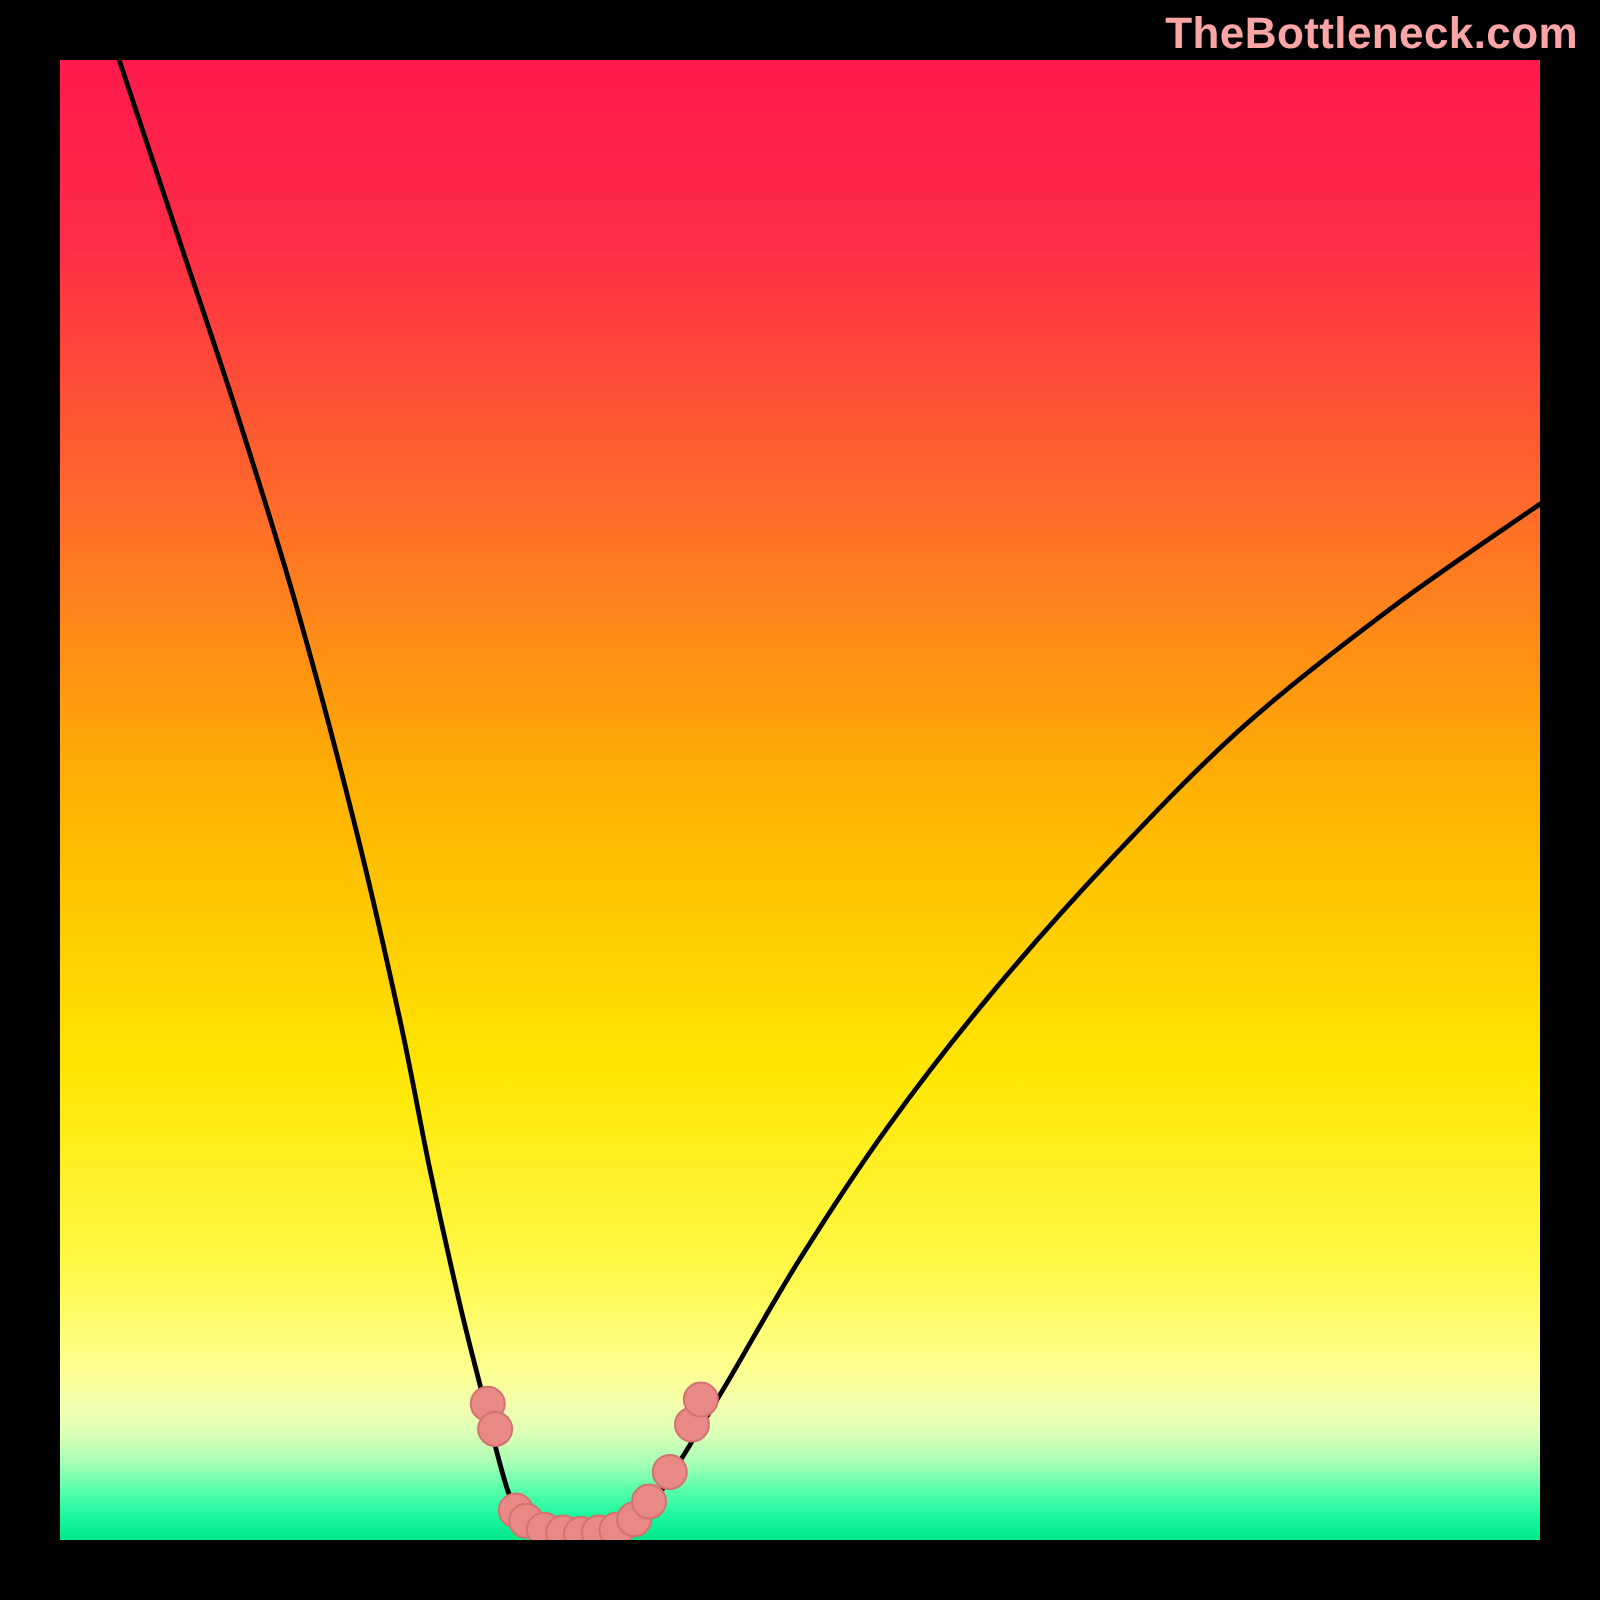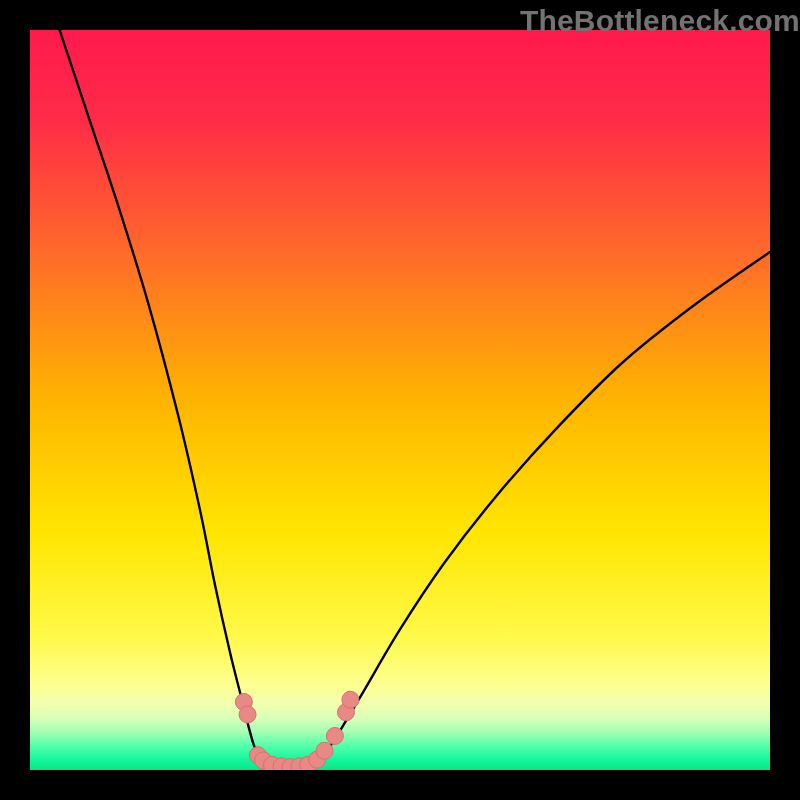--- a/index.html
+++ b/index.html
@@ -36,25 +36,25 @@
   .curves {
     position: absolute;
     left: 0;
     top: 0;
     width: 100%;
     height: 100%;
   }
   .watermark {
     position: absolute;
     top: 4px;
-    right: 0;
+    right: 11px;
     font-family: Arial, Helvetica, sans-serif;
-    font-size: 30px;
+    font-size: 22px;
     font-weight: bold;
-    color: #737373;
+    color: #fca5a5;
     letter-spacing: 0.2px;
   }
 </style>
 </head>
 <body>
 
 <div class="frame">
   <div class="plot">
     <svg class="gradient" viewBox="0 0 740 740" preserveAspectRatio="none">
       <defs>

